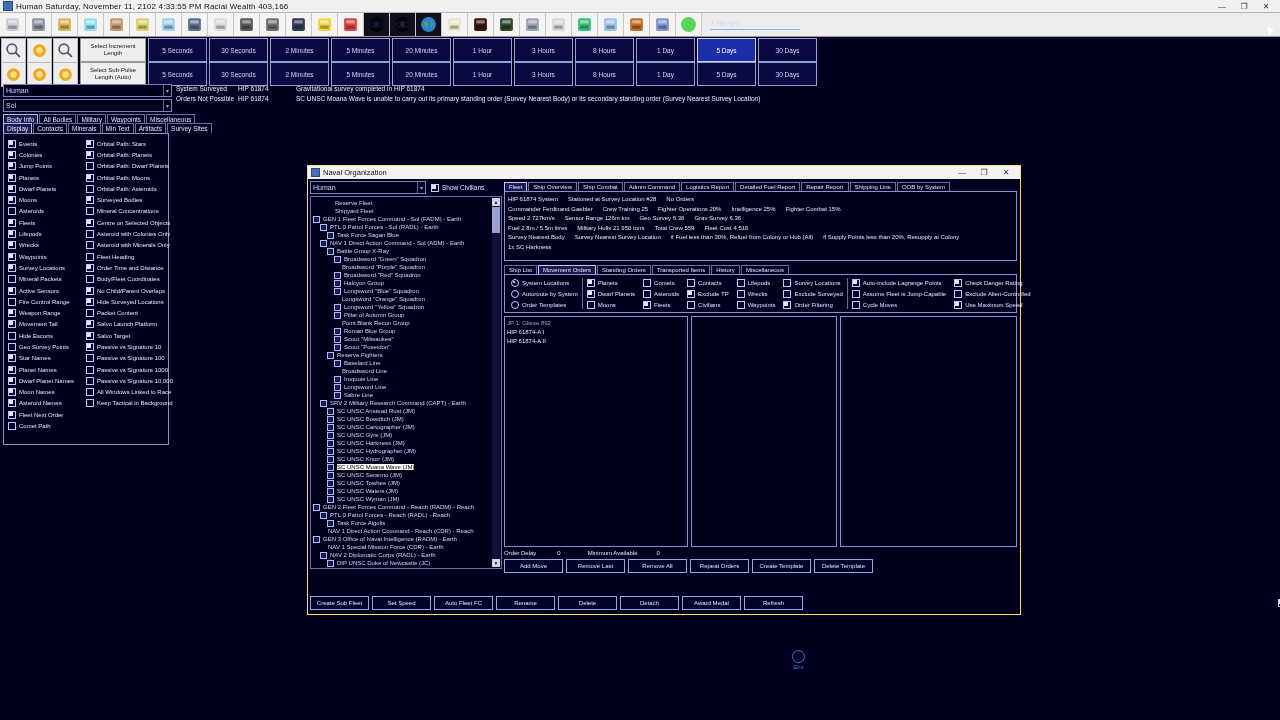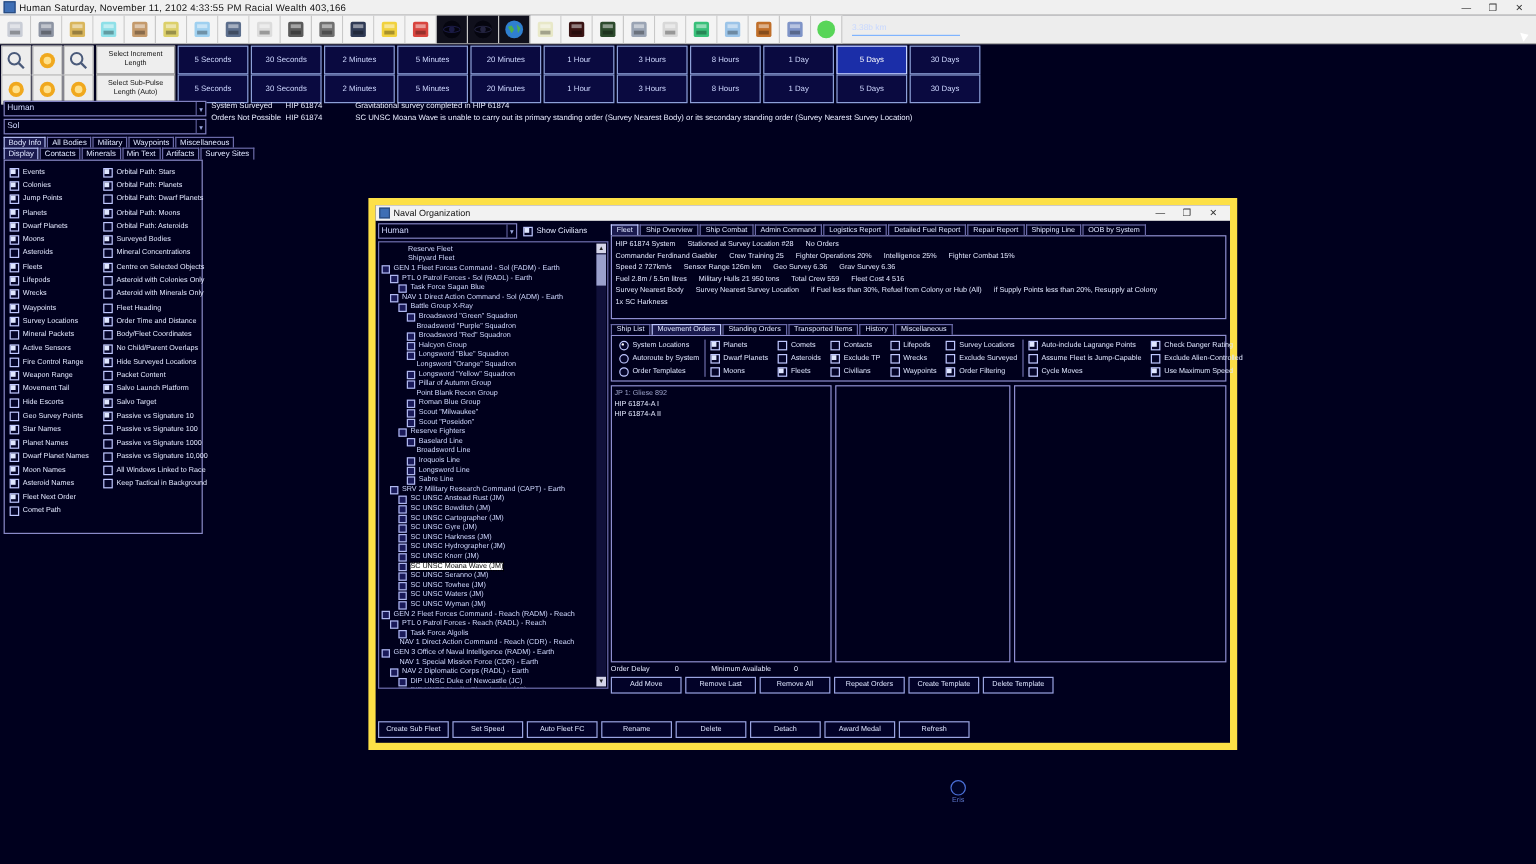--- a/index.html
+++ b/index.html
@@ -58,21 +58,21 @@
             background:#00001e;border:1px solid #8a8ac8;}
   .dispanel .inner{position:absolute;left:4px;top:4px;right:4px;bottom:4px;
             display:flex;}
   .dcol{width:50%;display:flex;flex-direction:column;}
   .dchk{display:flex;align-items:center;height:11.3px;font-size:6px;color:#e3e8ff;white-space:nowrap;}
   .box{width:6px;height:6px;border:1px solid #c0c8ff;background:#05052a;margin-right:3px;flex:0 0 auto;position:relative;}
   .box.on:after{content:"";position:absolute;left:0px;top:0px;width:4px;height:4px;background:#dfe6ff;}
 
   
   .navwin{position:absolute;left:307px;top:165px;width:712px;height:448px;
-          background:#00001e;border:6px solid #fde047;}
+          background:#00001e;border:1px solid #fde047;}
   .navtitle{height:13px;background:#f2f2f2;display:flex;align-items:center;padding:0 3px;
             font-size:7.5px;color:#111;}
   .navtitle .tb-ico{width:7px;height:7px;}
   .navctrl{margin-left:auto;display:flex;}
   .navctrl span{width:22px;height:12px;display:flex;align-items:center;justify-content:center;font-size:8px;color:#333;}
 
   .navbody{position:relative;width:100%;height:435px;}
 
   .ntop{position:absolute;left:2px;top:3px;width:190px;height:11px;display:flex;align-items:center;}
   .ntop .combo{position:relative;width:110px;}

